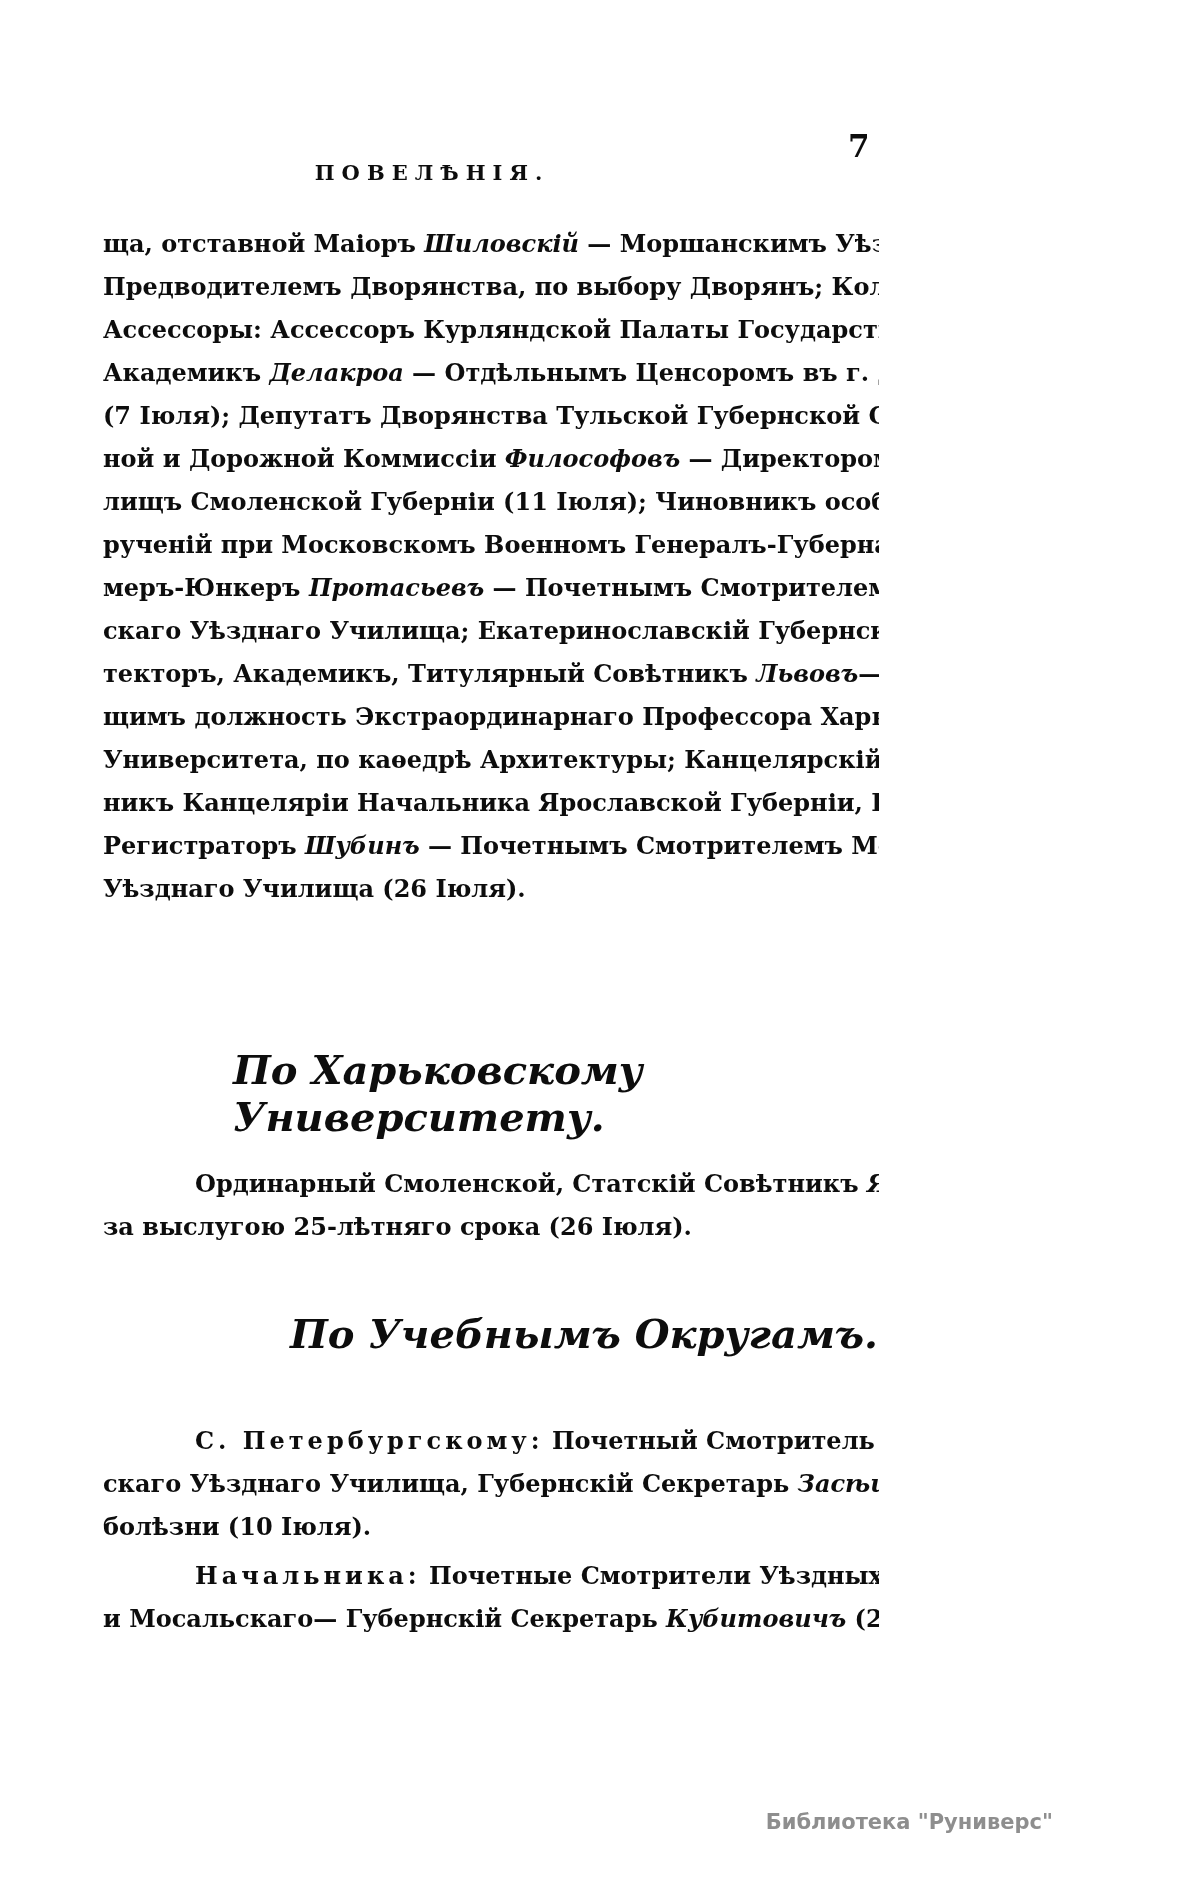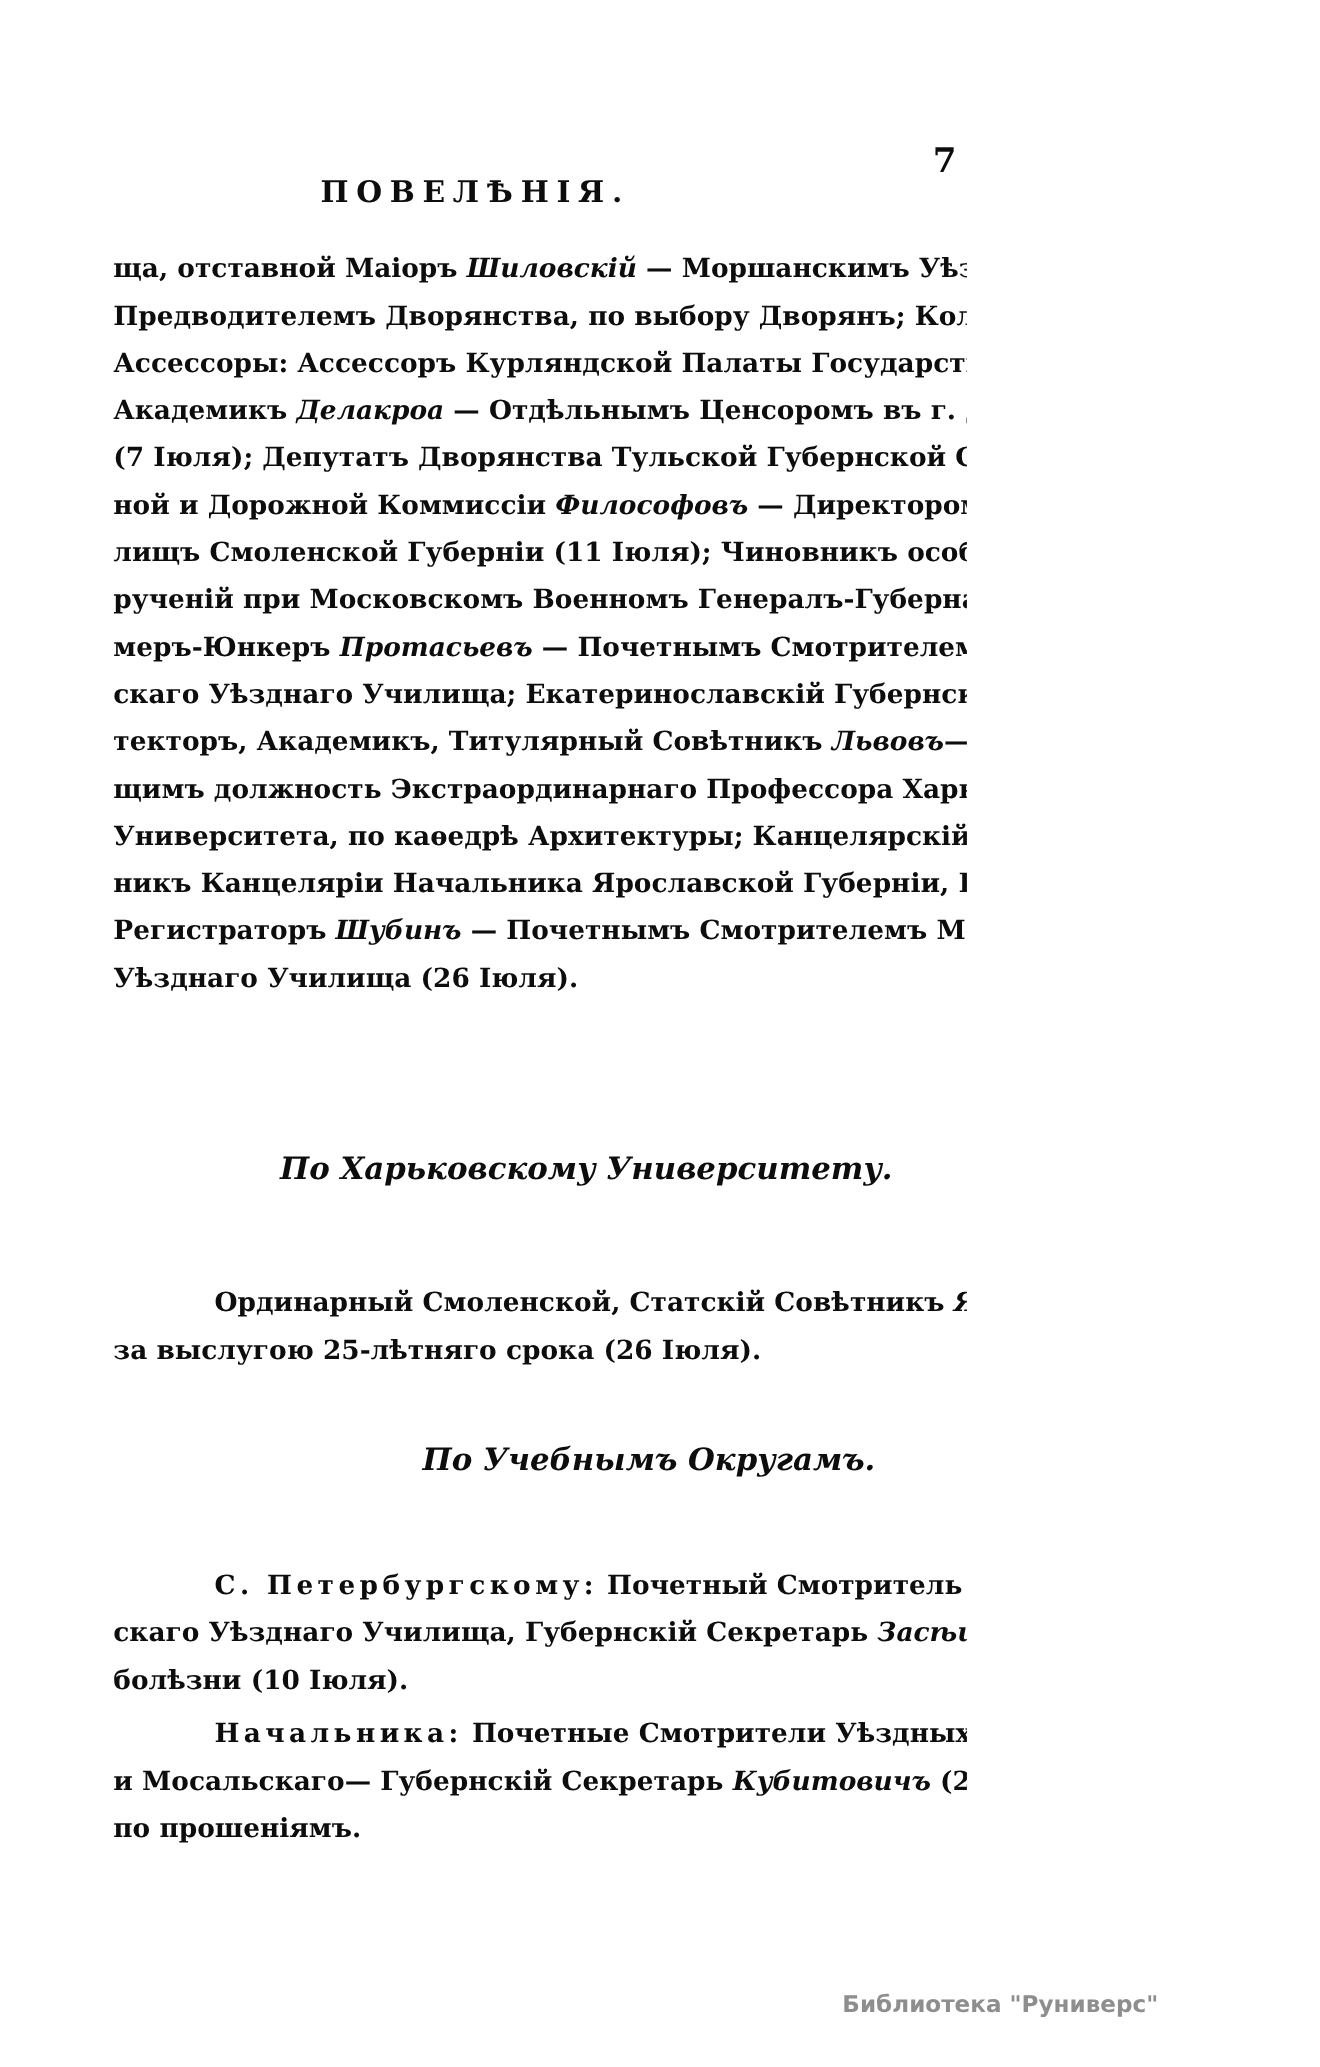--- a/index.html
+++ b/index.html
@@ -10,21 +10,21 @@
     margin:0 auto;
     background:#ffffff;
     color:#0d0d0d;
     font-family:"DejaVu Serif","Liberation Serif",serif;
     overflow:hidden;
   }
   .abs { position:absolute; }
   .header-title {
     left:132px; top:160px; width:600px;
     text-align:center;
-    font-size:27px; font-weight:bold;
+    font-size:21px; font-weight:bold;
     letter-spacing:7px;
   }
   .page-number {
     left:848px; top:128px;
     font-size:31px; font-weight:bold;
   }
   .para {
     left:103px; width:776px;
     font-size:24px; font-weight:bold;
   }
@@ -38,22 +38,22 @@
   .para.indent .line:first-child { padding-left:92px; }
   .it { font-style:italic; }
   .spaced { letter-spacing:4px; }
   .section-heading {
     left:285px; top:962px; width:600px;
     text-align:center;
     font-size:24px; font-weight:bold;
     letter-spacing:5px;
   }
   .sub-heading {
-    width:600px; text-align:center;
-    font-size:28px; font-weight:bold; font-style:italic;
+    width:600px; 
+    font-size:40px; font-weight:bold; font-style:italic;
   }
   .sub-kharkov { left:233px; top:1046px; }
   .sub-okruga  { left:290px; top:1310px; }
   .footer-watermark {
     left:653px; top:1810px; width:400px;
     text-align:right;
     font-family:"DejaVu Sans","Liberation Sans",sans-serif;
     font-size:21px; font-weight:bold;
     color:#8e8e8e;
   }
@@ -98,18 +98,17 @@
 
   <div class="abs para indent" style="top:1419px;">
       <div class="line"><span class="spaced">С. Петербургскому:</span><span> Почетный Смотритель Вологод-</span></div>
       <div class="line"><span>скаго Уѣзднаго Училища, Губернскій Секретарь </span><span class="it">Засѣцкій</span></div>
       <div class="line last"><span>болѣзни (10 Іюля).</span></div>
     </div>
 
   <div class="abs para indent" style="top:1554px;">
       <div class="line"><span class="spaced">Начальника:</span><span> Почетные Смотрители Уѣздныхъ Учи-</span></div>
       <div class="line"><span>и Мосальскаго— Губернскій Секретарь </span><span class="it">Кубитовичъ</span><span> (20 Іюля) —</span></div>
-      <div class="line last"><span>по прошеніямъ.</span></div>
     </div>
 
   <div class="abs footer-watermark">Библиотека "Руниверс"</div>
 
 </div>
 
 </body></html>

